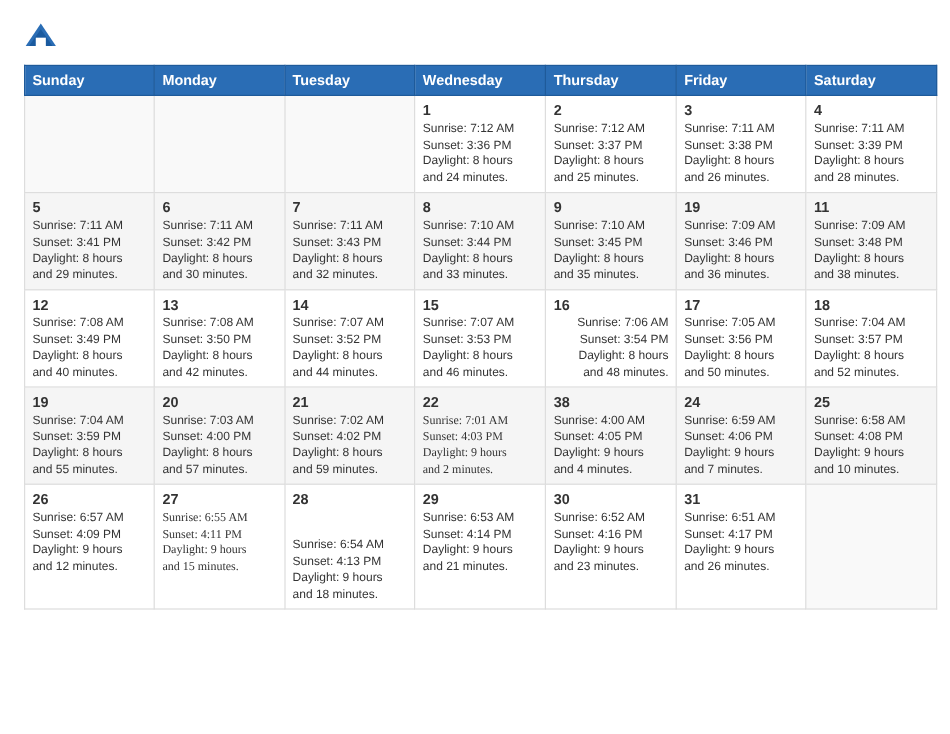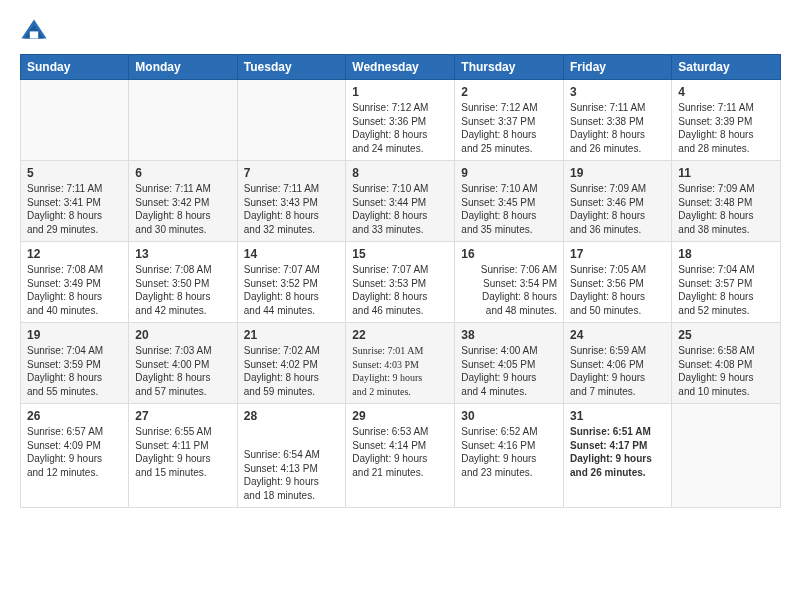--- a/index.html
+++ b/index.html
@@ -325,21 +325,21 @@
         <tr>
           <td>
             <span class="day-num">26</span>
             <div class="day-info" style="white-space: pre-line;">Sunrise: 6:57 AM
 Sunset: 4:09 PM
 Daylight: 9 hours
 and 12 minutes.</div>
           </td>
           <td>
             <span class="day-num">27</span>
-            <div class="day-info" style="white-space: pre-line;">Sunrise: 6:55 AM
+            <div class="day-info" style="white-space: pre-line; font-family: Liberation Serif, serif;">Sunrise: 6:55 AM
 Sunset: 4:11 PM
 Daylight: 9 hours
 and 15 minutes.</div>
           </td>
           <td>
             <span class="day-num">28</span>
             <div class="day-info" style="white-space: pre-line; margin-top: 25px;">Sunrise: 6:54 AM
 Sunset: 4:13 PM
 Daylight: 9 hours
 and 18 minutes.</div>
@@ -353,21 +353,21 @@
           </td>
           <td>
             <span class="day-num">30</span>
             <div class="day-info" style="white-space: pre-line;">Sunrise: 6:52 AM
 Sunset: 4:16 PM
 Daylight: 9 hours
 and 23 minutes.</div>
           </td>
           <td>
             <span class="day-num">31</span>
-            <div class="day-info" style="white-space: pre-line; font-weight: bold;">Sunrise: 6:51 AM
+            <div class="day-info" style="white-space: pre-line;">Sunrise: 6:51 AM
 Sunset: 4:17 PM
 Daylight: 9 hours
 and 26 minutes.</div>
           </td>
           <td class="empty-cell"></td>
         </tr>
       </tbody>
   </table>
 </div>
 

